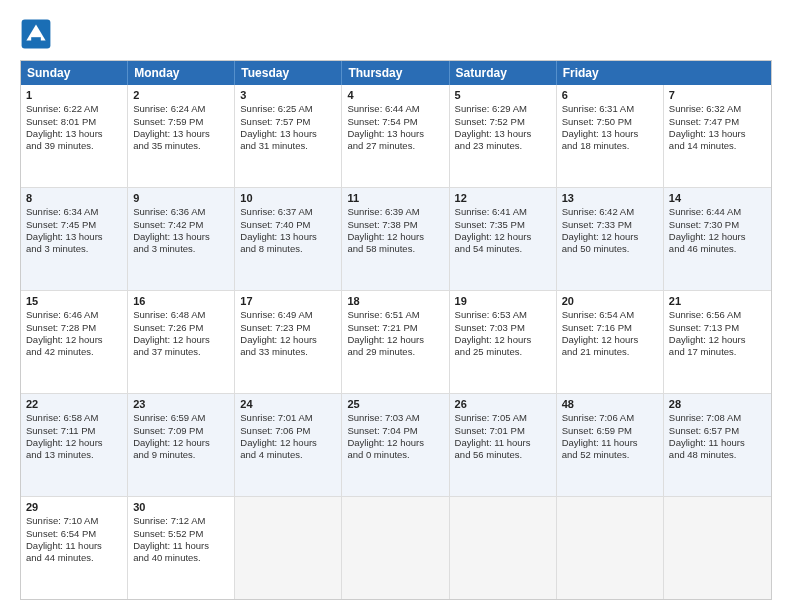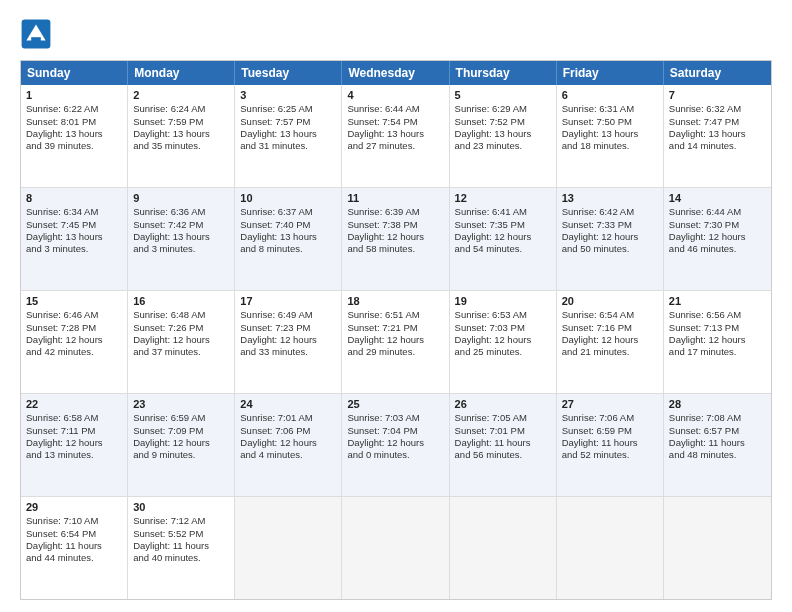--- a/index.html
+++ b/index.html
@@ -132,24 +132,23 @@
       <div class="main-title"></div>
       <div class="subtitle"></div>
     </div>
   </div>
 
   <div class="calendar">
     <div class="cal-header-row">
     <div class="cal-header-cell">Sunday</div>
         <div class="cal-header-cell">Monday</div>
         <div class="cal-header-cell">Tuesday</div>
-        <div class="cal-header-cell">Wednesday</div>
         <div class="cal-header-cell">Thursday</div>
+        <div class="cal-header-cell">Saturday</div>
         <div class="cal-header-cell">Friday</div>
-        <div class="cal-header-cell">Saturday</div>
       </div>
     <div class="cal-body">
     <div class="cal-row">
           <div class="cal-cell">
             <span class="day-num">1</span>
             <div>Sunrise: 6:22 AM</div>
             <div>Sunset: 8:01 PM</div>
             <div>Daylight: 13 hours</div>
             <div>and 39 minutes.</div>
           </div>
@@ -328,21 +327,21 @@
             <div>and 0 minutes.</div>
           </div>
           <div class="cal-cell">
             <span class="day-num">26</span>
             <div>Sunrise: 7:05 AM</div>
             <div>Sunset: 7:01 PM</div>
             <div>Daylight: 11 hours</div>
             <div>and 56 minutes.</div>
           </div>
           <div class="cal-cell">
-            <span class="day-num">27</span>
+            <span class="day-num">48</span>
             <div>Sunrise: 7:06 AM</div>
             <div>Sunset: 6:59 PM</div>
             <div>Daylight: 11 hours</div>
             <div>and 52 minutes.</div>
           </div>
           <div class="cal-cell">
             <span class="day-num">28</span>
             <div>Sunrise: 7:08 AM</div>
             <div>Sunset: 6:57 PM</div>
             <div>Daylight: 11 hours</div>

